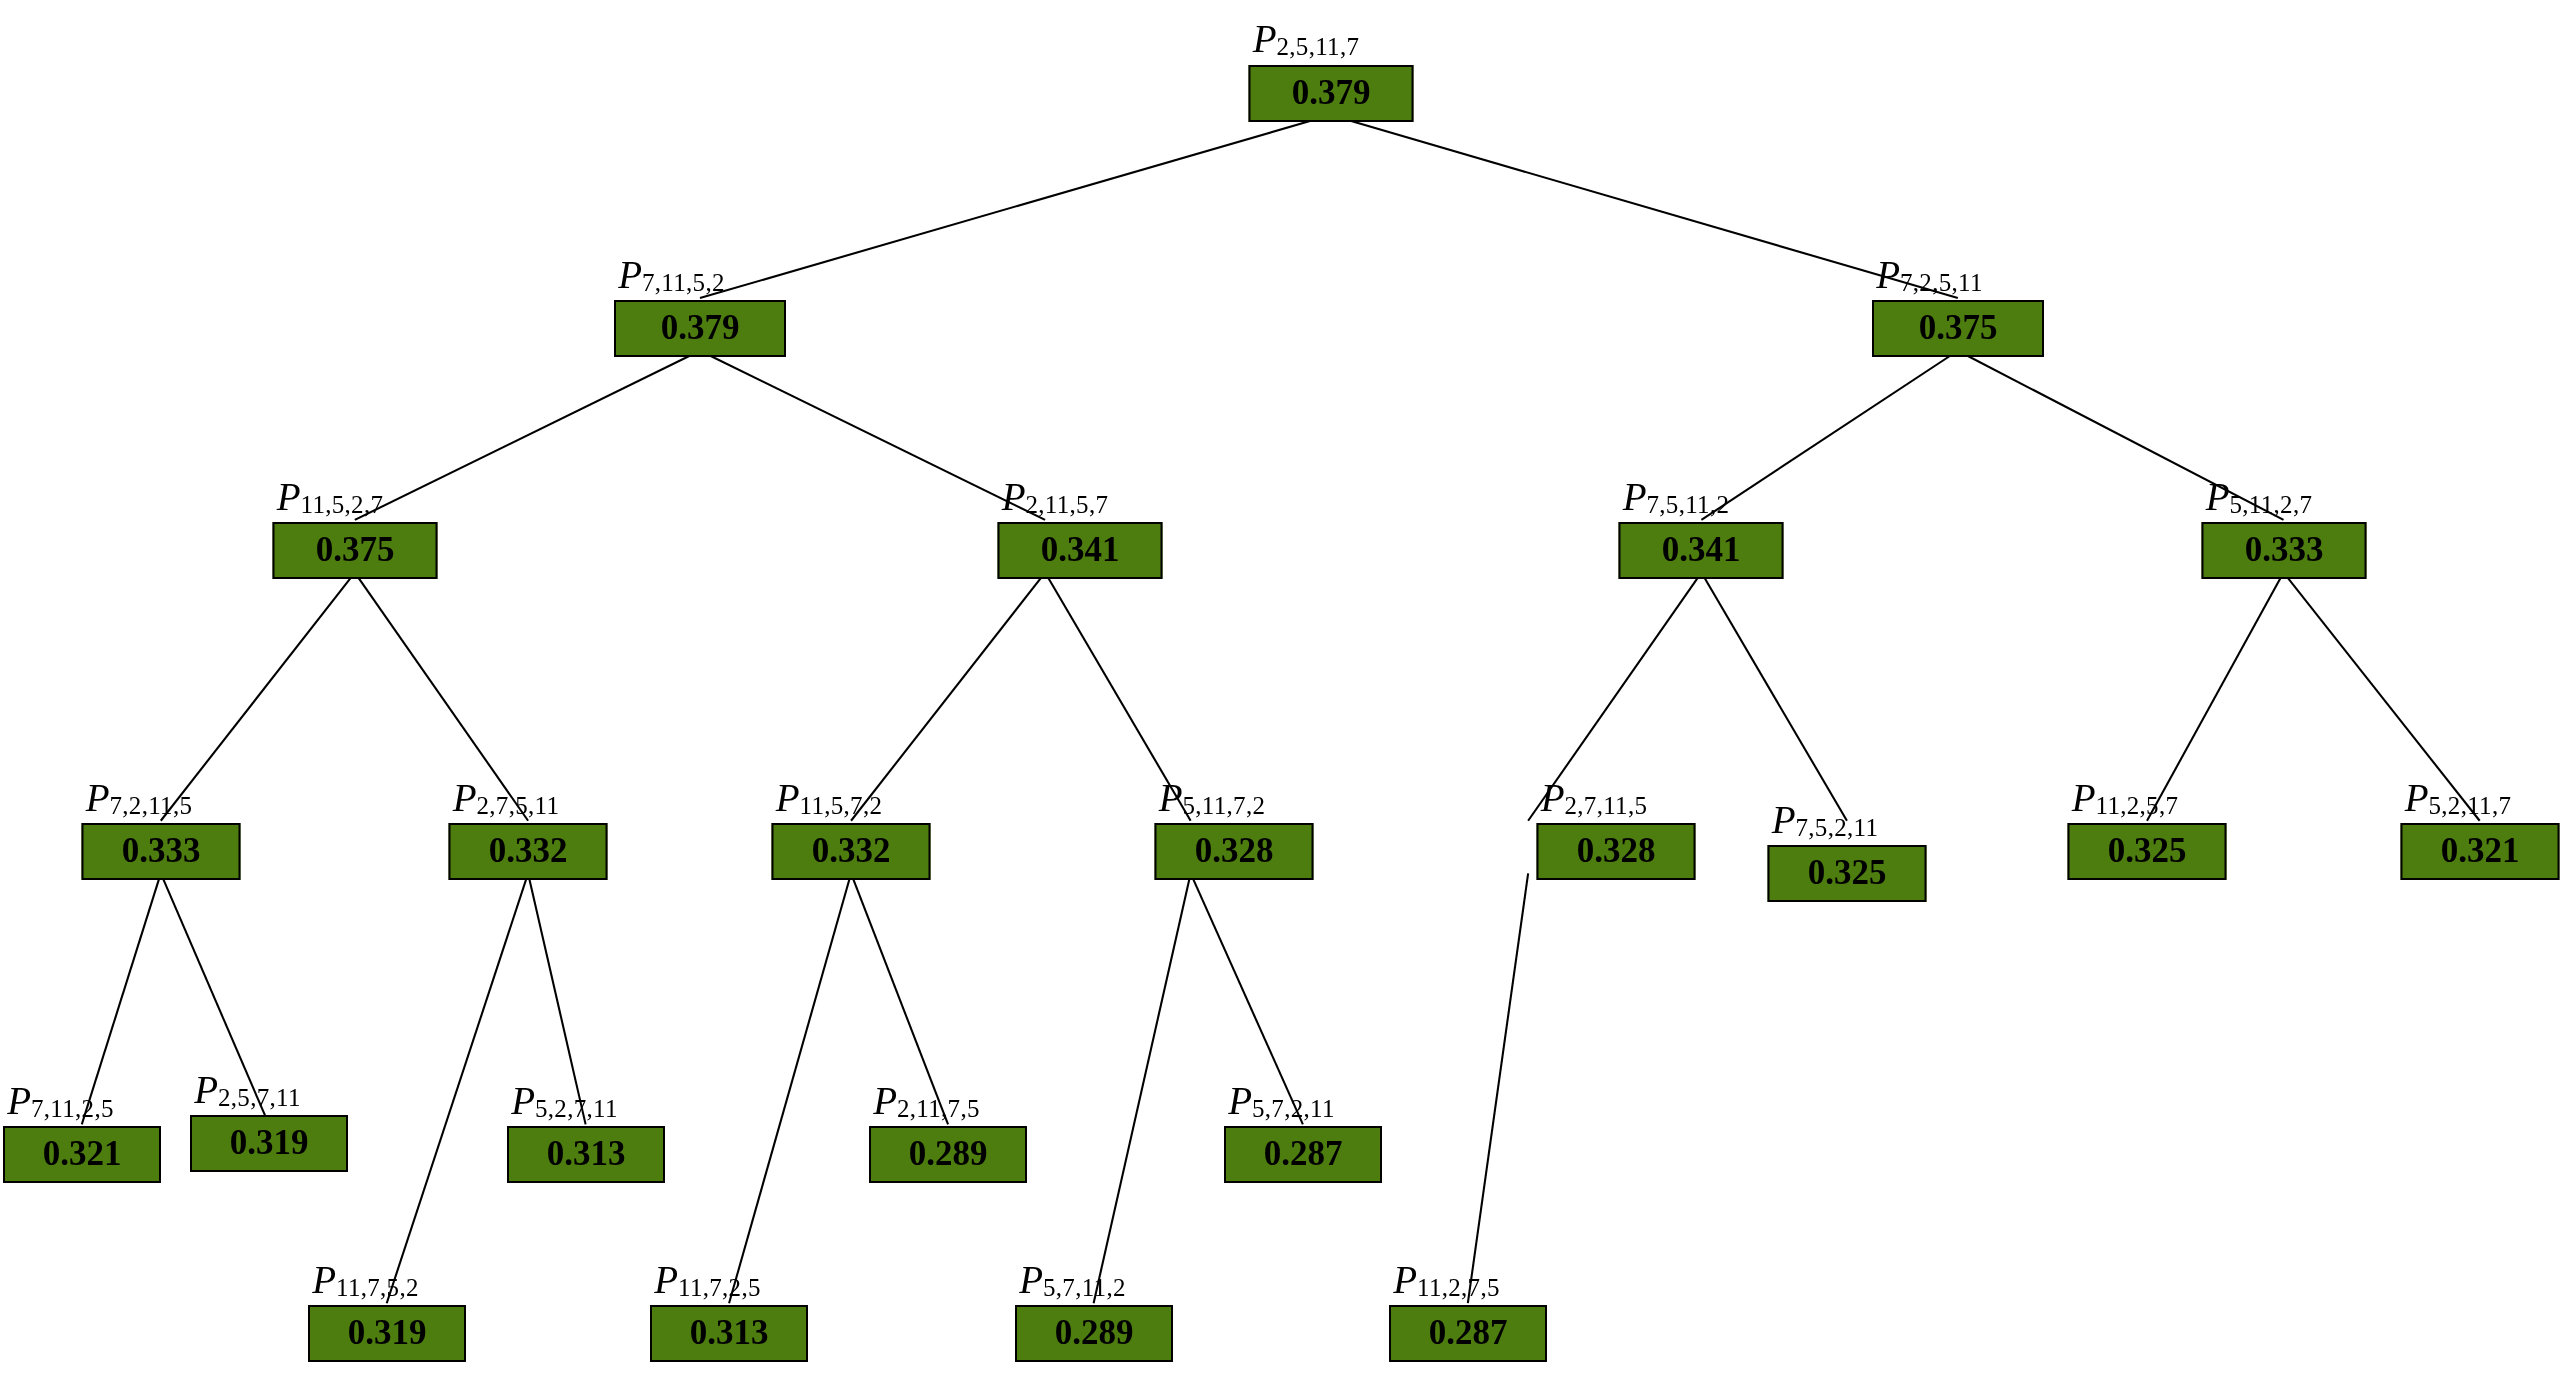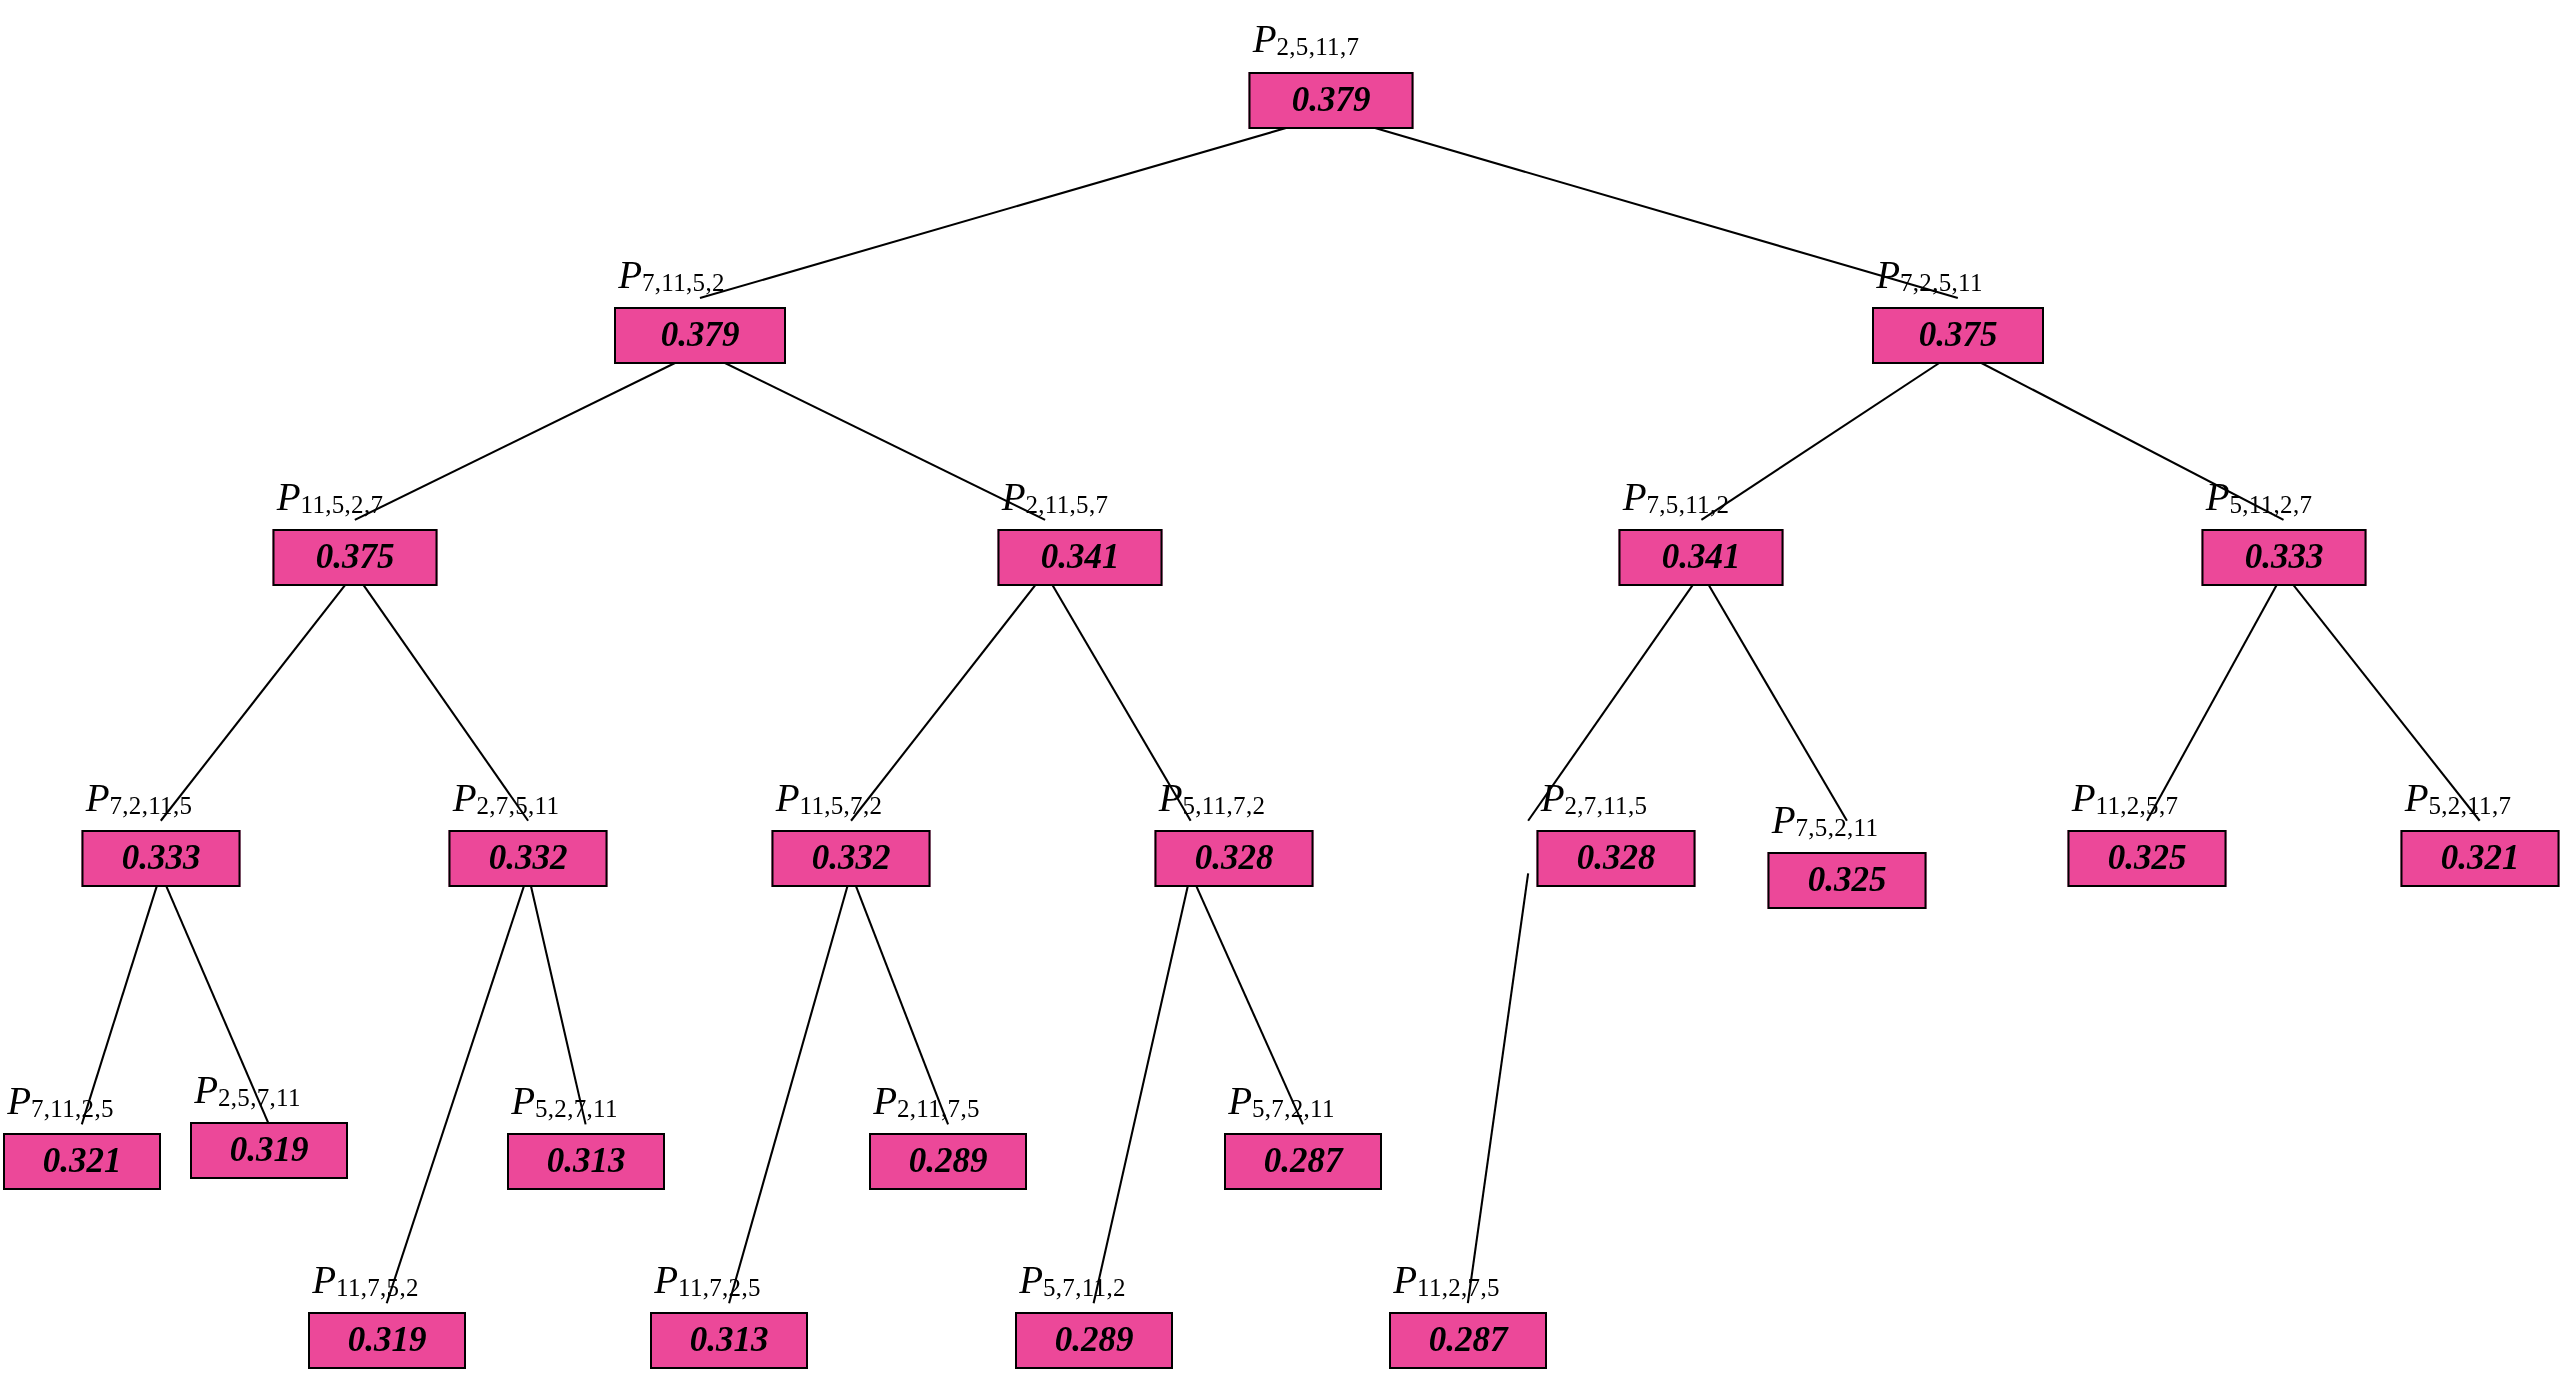--- a/index.html
+++ b/index.html
@@ -14,47 +14,46 @@
   .node{
     position:absolute;
     transform:translateX(-50%);
     white-space:nowrap;
   }
   .node-label{
     display:block;
     text-align:left;
     line-height:1;
     margin-left:4.2px;
-    margin-bottom:12px;
+    margin-bottom:5px;
     white-space:nowrap;
   }
   .node-label .pvar{
     font-family:"Liberation Serif",serif;
     font-style:italic;
     font-size:39px;
   }
   .node-label .psub{
     font-family:"Liberation Serif",serif;
     font-style:normal;
     font-size:25px;
     vertical-align:sub;
     letter-spacing:0.3px;
   }
   .node-box{
     border:2.1px solid #000000;
-    background:#ec4899;
+    background:#4d7c0f;
     font-family:"Liberation Serif",serif;
     font-weight:bold;
     font-size:35px;
     line-height:1;
     padding:8.3px 9.7px 9.7px 9.7px;
     text-align:center;
     box-sizing:border-box;
     display:block;
-    font-style:italic;
   }
 </style>
 </head>
 <body>
 
 <div id="canvas">
   <svg id="edges" viewBox="0 0 3717 1998" preserveAspectRatio="none">
       <line x1="1920" y1="166" x2="1010" y2="430" stroke="#000000" stroke-width="3"></line>
       <line x1="1920" y1="166" x2="2825" y2="430" stroke="#000000" stroke-width="3"></line>
       <line x1="1010" y1="506" x2="512" y2="750" stroke="#000000" stroke-width="3"></line>

